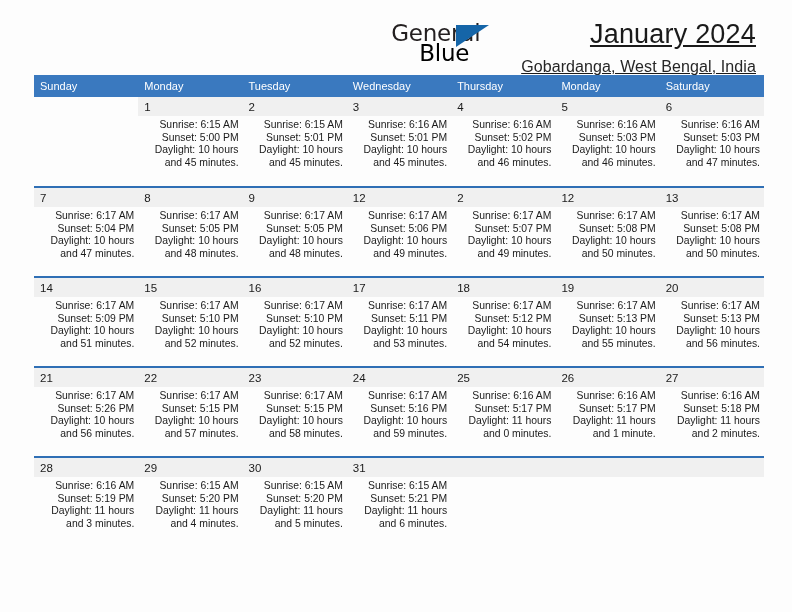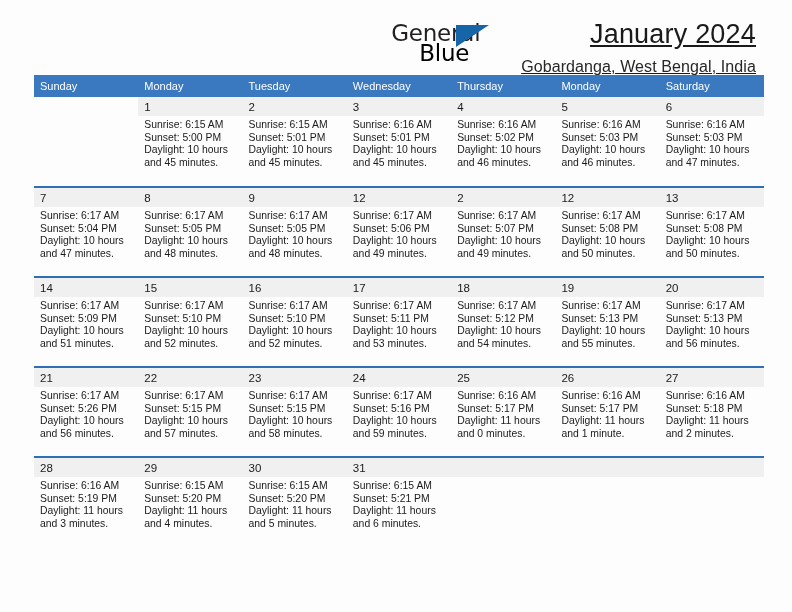--- a/index.html
+++ b/index.html
@@ -135,20 +135,21 @@
     background: #f0f0f0;
   }
   .cell.blank .daynum-band {
     background: transparent;
   }
   .cell-info {
     padding: 3px 4px 0 6px;
     font-size: 10.4px;
     line-height: 12.6px;
     color: #1a1a1a;
+    text-align: right;
   }
   .cell-info div {
     white-space: nowrap;
   }
 </style>
 </head>
 <body>
 
 <div class="page">
 

